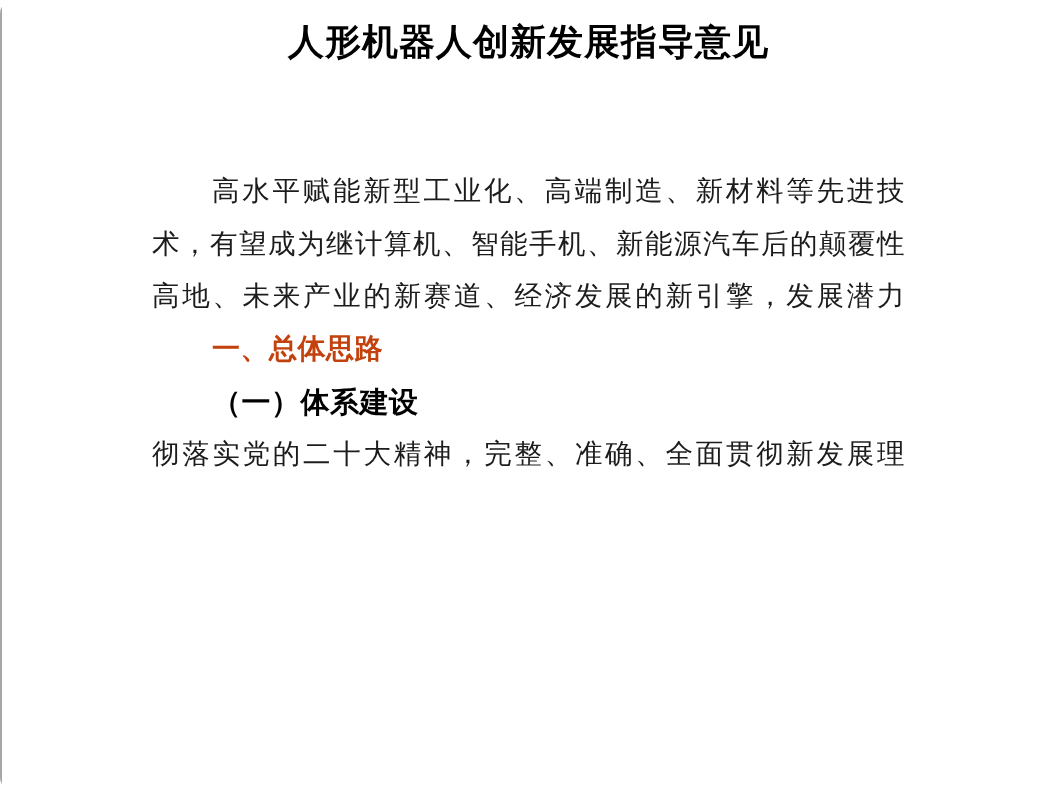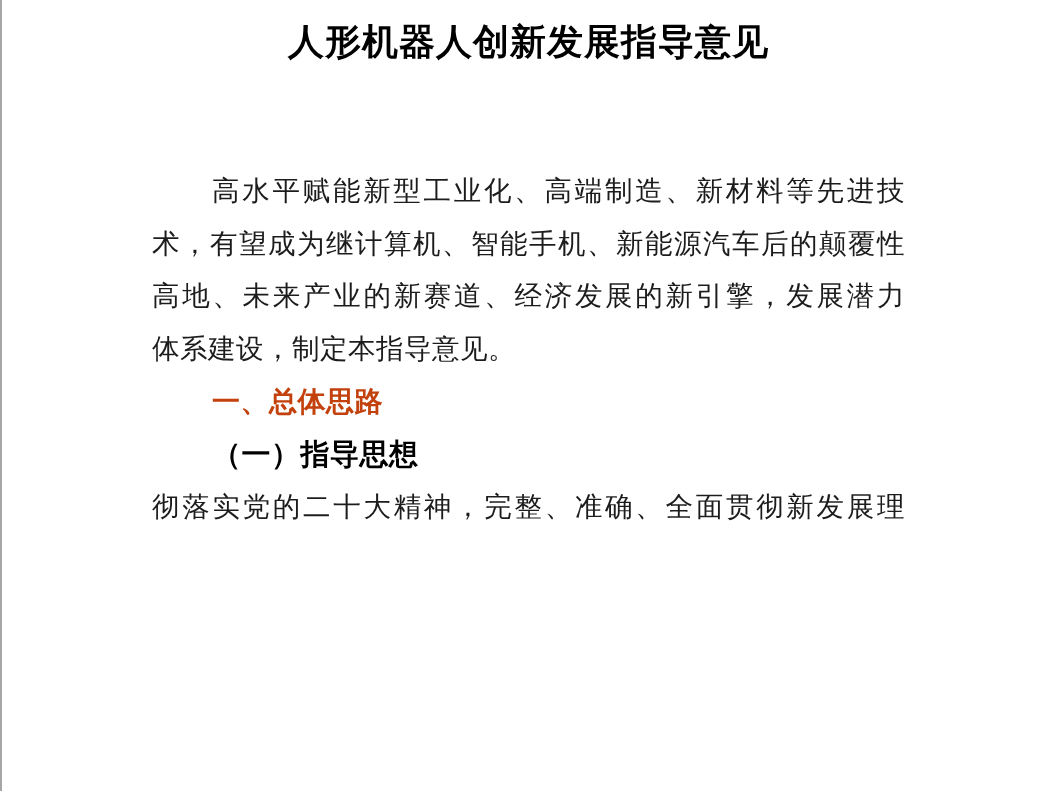--- a/index.html
+++ b/index.html
@@ -4,20 +4,21 @@
 <style>
   * { margin: 0; padding: 0; box-sizing: border-box; }
   html, body { background: #ffffff; }
   .page {
     position: relative;
     width: 1055px;
     height: 791px;
     background: #ffffff;
     overflow: hidden;
     font-family: "Liberation Serif", "DejaVu Serif", serif;
+    border-radius: 14px;
   }
   .page-left-edge {
     position: absolute;
     left: 0; top: 0;
     width: 2px; height: 791px;
     background: #a6a6a6;
   }
   .doc-title {
     position: absolute;
     top: 16px;
@@ -67,18 +68,17 @@
 
 <div class="page">
   <div class="page-left-edge"></div>
 
   <div class="doc-title">人形机器人创新发展指导意见</div>
 
   <div class="doc-body">
     <div class="ln indent">高水平赋能新型工业化、高端制造、新材料等先进技</div>
     <div class="ln">术，有望成为继计算机、智能手机、新能源汽车后的颠覆性</div>
     <div class="ln">高地、未来产业的新赛道、经济发展的新引擎，发展潜力大、</div>
-    <div class="ln end">体系建设，制定本指导意见。</div>
     <div class="ln h1 indent">一、总体思路</div>
-    <div class="ln h2 indent">（一）指导思想</div>
+    <div class="ln h2 indent">（一）体系建设</div>
     <div class="ln">彻落实党的二十大精神，完整、准确、全面贯彻新发展理念，</div>
   </div>
 </div>
 
 </body></html>

